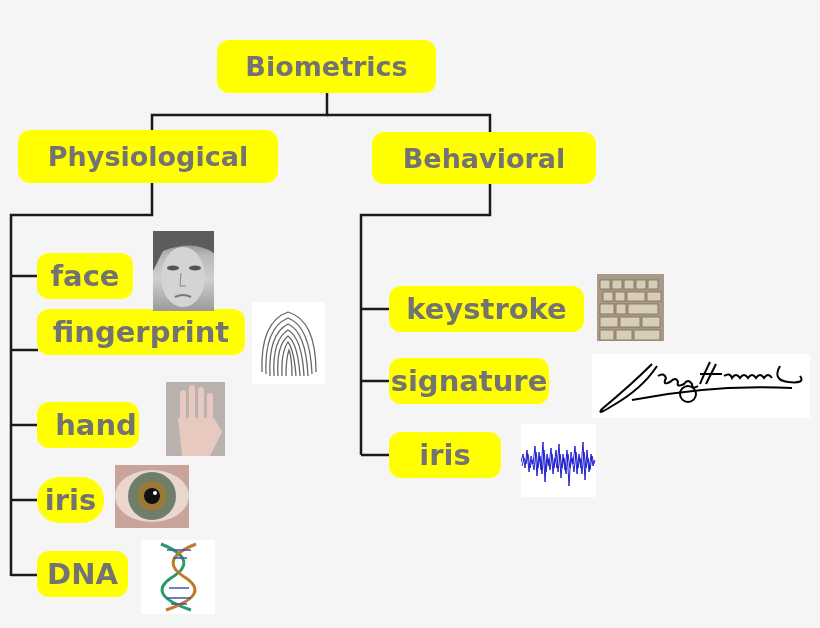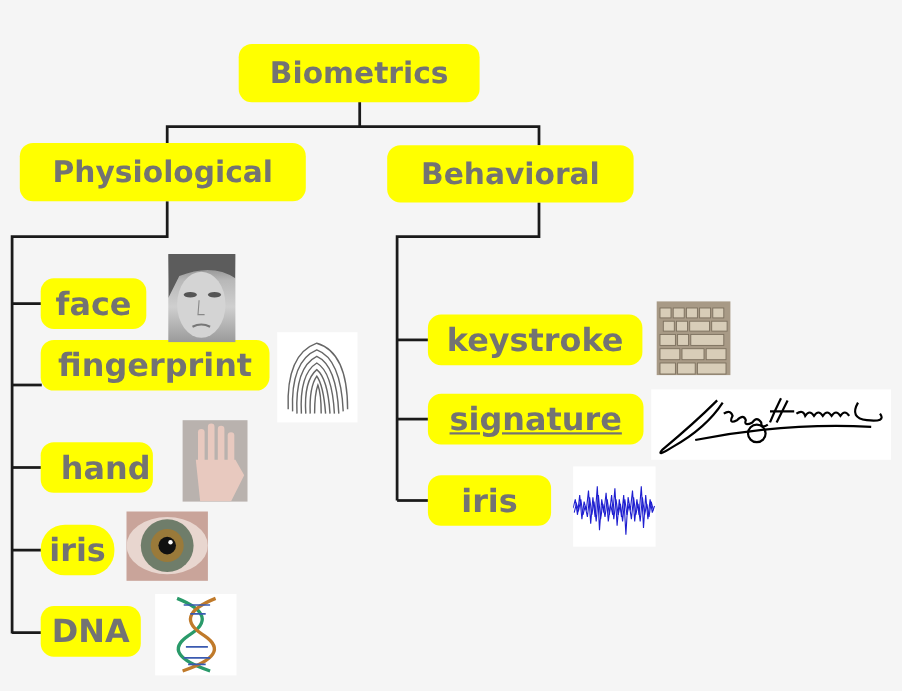--- a/index.html
+++ b/index.html
@@ -30,30 +30,30 @@
     <path d="M490 184 V215 H361 V455"></path>
     <path d="M361 309 H389"></path>
     <path d="M361 381 H389"></path>
     <path d="M361 455 H389"></path>
   </g>
 </svg>
 
 <div class="node n-root" style="left:217px;top:40px;width:219px;height:53px;">Biometrics</div>
 
 <div class="node n-cat" style="left:18px;top:130px;width:260px;height:53px;">Physiological</div>
-<div class="node n-cat" style="left:352px;top:132px;width:224px;height:52px;">Behavioral</div>
+<div class="node n-cat" style="left:372px;top:132px;width:224px;height:52px;">Behavioral</div>
 
 <div class="node n-leaf" style="left:37px;top:253px;width:96px;height:46px;">face</div>
 <div class="node n-leaf" style="left:37px;top:309px;width:208px;height:46px;">fingerprint</div>
 <div class="node n-leaf" style="left:37px;top:402px;width:102px;height:46px;padding-left:16px;">hand</div>
 <div class="node n-leaf" style="left:37px;top:477px;width:67px;height:46px;border-radius:22px;">iris</div>
 <div class="node n-leaf" style="left:37px;top:551px;width:91px;height:46px;">DNA</div>
 
 <div class="node n-leaf" style="left:389px;top:286px;width:195px;height:46px;">keystroke</div>
-<div class="node n-leaf" style="left:389px;top:358px;width:196px;height:46px;text-decoration:underline;">signature</div>
+<div class="node n-leaf" style="left:389px;top:358px;width:160px;height:46px;">signature</div>
 <div class="node n-leaf" style="left:389px;top:432px;width:112px;height:46px;">iris</div>
 
 <div class="pic" style="left:153px;top:231px;width:61px;height:80px;background:linear-gradient(#6a6a6a,#b8b8b8 30%,#cfcfcf 60%,#9a9a9a);">
   <svg width="61" height="80">
       <ellipse cx="30" cy="46" rx="22" ry="30" fill="#d4d4d4"></ellipse>
       <path d="M0 0 H61 V22 Q40 8 10 20 L0 40Z" fill="#5c5c5c"></path>
       <ellipse cx="20" cy="37" rx="6" ry="2.5" fill="#555"></ellipse>
       <ellipse cx="42" cy="37" rx="6" ry="2.5" fill="#555"></ellipse>
       <path d="M28 42 L27 55 L33 55" stroke="#888" fill="none"></path>
       <path d="M22 66 Q30 62 38 66" stroke="#777" stroke-width="2" fill="none"></path>

